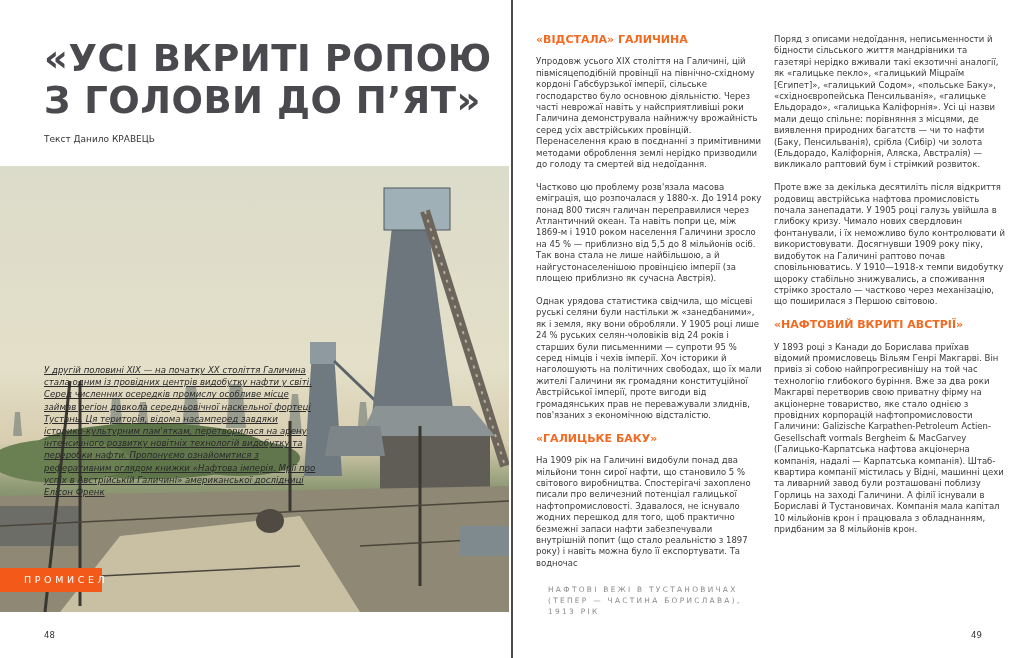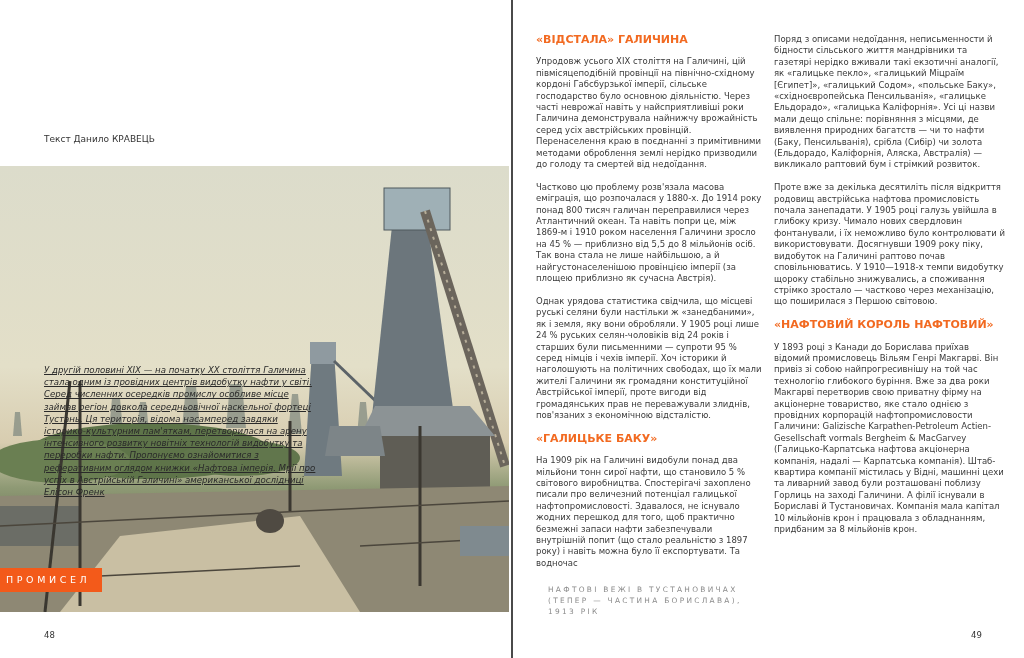--- a/index.html
+++ b/index.html
@@ -14,38 +14,40 @@
            line-height:42px; color:#4a494e; letter-spacing:0.5px; white-space:pre-line; }
   .byline { position:absolute; left:44px; top:134px; font-size:9px; color:#333; }
 
   .photo { position:absolute; left:0; top:166px; width:509px; height:446px; overflow:hidden;
            background:linear-gradient(180deg,#dcdccb 0%,#e3dfc8 45%,#d8cdb0 62%,#8f9a75 72%,#6f7a5a 80%,#a79e86 88%,#8a8470 100%); }
   .photo svg { position:absolute; left:0; top:0; }
   .lead { position:absolute; left:44px; top:198px; width:275px; margin:0; font-size:8.6px;
           line-height:12.2px; font-style:italic; color:#2a2a2a;text-decoration:underline; }
 
   .section-tag { position:absolute; left:0; top:568px; width:102px; height:24px; background:#f35a1a;
-                 color:#fff; font-size:9.5px; letter-spacing:3.6px; line-height:24px; padding-left:6px;
+                 color:#fff; font-size:9.5px; letter-spacing:3.6px; line-height:24px; padding-left:24px;
                  box-sizing:border-box; }
   .page-num { position:absolute; top:630px; font-size:8.5px; color:#333;text-align:center; }
   .pn-left { left:44px; }
   .pn-right { left:971px; }
 
   .col { position:absolute; top:0; width:226px; font-size:8.5px; line-height:11.4px; color:#3a3a3a; }
   .col1 { left:536px; }
   .col2 { left:774px; width:232px; }
   .col p { margin:0 0 11.4px 0; }
   .col h3 { margin:0 0 11px 0; font-size:11px; font-weight:bold; color:#f26a21; line-height:11.4px; }
   .caption { position:absolute; left:548px; top:584px; width:220px; font-size:7.4px; letter-spacing:2.3px;
              line-height:11px; color:#8b8b8b; text-transform:uppercase; }
 </style>
 </head>
 <body>
 
 <div class="page page-left">
+  <h1 class="title">«УСІ ВКРИТІ РОПОЮ
+З ГОЛОВИ ДО П’ЯТ»</h1>
   <div class="byline">Текст Данило КРАВЕЦЬ</div>
 
   <div class="photo">
     <svg width="509" height="446" viewBox="0 0 509 446">
 
       <g fill="#8d9488" opacity="0.85">
         <polygon points="186,220 196,220 200,262 182,262"></polygon>
         <polygon points="230,218 242,218 246,262 226,262"></polygon>
         <polygon points="112,232 120,232 123,265 109,265"></polygon>
         <polygon points="140,236 146,236 149,265 137,265"></polygon>
@@ -105,17 +107,17 @@
   <p>Однак урядова статистика свідчила, що місцеві руські селяни були настільки ж «занедбаними», як і земля, яку вони обробляли. У 1905 році лише 24 % руських селян-чоловіків від 24 років і старших були письменними — супроти 95 % серед німців і чехів імперії. Хоч історики й наголошують на політичних свободах, що їх мали жителі Галичини як громадяни конституційної Австрійської імперії, проте вигоди від громадянських прав не переважували злиднів, пов'язаних з економічною відсталістю.</p>
   <h3>«ГАЛИЦЬКЕ БАКУ»</h3>
   <p>На 1909 рік на Галичині видобули понад два мільйони тонн сирої нафти, що становило 5 % світового виробництва. Спостерігачі захоплено писали про величезний потенціал галицької нафтопромисловості. Здавалося, не існувало жодних перешкод для того, щоб практично безмежні запаси нафти забезпечували внутрішній попит (що стало реальністю з 1897 року) і навіть можна було її експортувати. Та водночас</p>
 </div>
 
 <div class="caption">Нафтові вежі в Тустановичах (тепер — частина Борислава), 1913 рік</div>
 
 <div class="col col2" style="top:34px;">
   <p>Поряд з описами недоїдання, неписьменности й бідности сільського життя мандрівники та газетярі нерідко вживали такі екзотичні аналогії, як «галицьке пекло», «галицький Міцраїм [Єгипет]», «галицький Содом», «польське Баку», «східноєвропейська Пенсильванія», «галицьке Ельдорадо», «галицька Каліфорнія». Усі ці назви мали дещо спільне: порівняння з місцями, де виявлення природних багатств — чи то нафти (Баку, Пенсильванія), срібла (Сибір) чи золота (Ельдорадо, Каліфорнія, Аляска, Австралія) — викликало раптовий бум і стрімкий розвиток.</p>
   <p>Проте вже за декілька десятиліть після відкриття родовищ австрійська нафтова промисловість почала занепадати. У 1905 році галузь увійшла в глибоку кризу. Чимало нових свердловин фонтанували, і їх неможливо було контролювати й використовувати. Досягнувши 1909 року піку, видобуток на Галичині раптово почав сповільнюватись. У 1910—1918-х темпи видобутку щороку стабільно знижувались, а споживання стрімко зростало — частково через механізацію, що поширилася з Першою світовою.</p>
-  <h3>«НАФТОВИЙ КОРОЛЬ НАФТОВИЙ»</h3>
+  <h3>«НАФТОВИЙ ВКРИТІ АВСТРІЇ»</h3>
   <p>У 1893 році з Канади до Борислава приїхав відомий промисловець Вільям Генрі Макгарві. Він привіз зі собою найпрогресивнішу на той час технологію глибокого буріння. Вже за два роки Макгарві перетворив свою приватну фірму на акціонерне товариство, яке стало однією з провідних корпорацій нафтопромисловости Галичини: Galizische Karpathen-Petroleum Actien-Gesellschaft vormals Bergheim &amp; MacGarvey (Галицько-Карпатська нафтова акціонерна компанія, надалі — Карпатська компанія). Штаб-квартира компанії містилась у Відні, машинні цехи та ливарний завод були розташовані поблизу Горлиць на заході Галичини. А філії існували в Бориславі й Тустановичах. Компанія мала капітал 10 мільйонів крон і працювала з обладнанням, придбаним за 8 мільйонів крон.</p>
 </div>
 
 <div class="page-num pn-right">49</div>
 
 </body></html>

